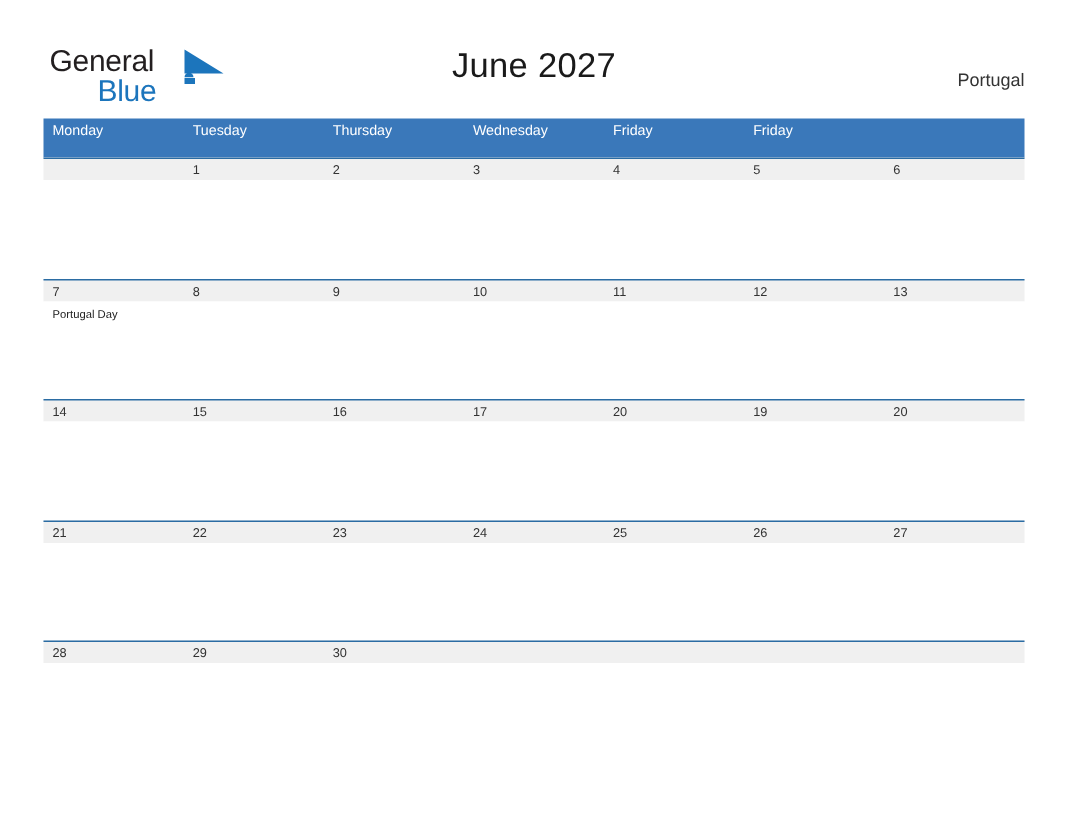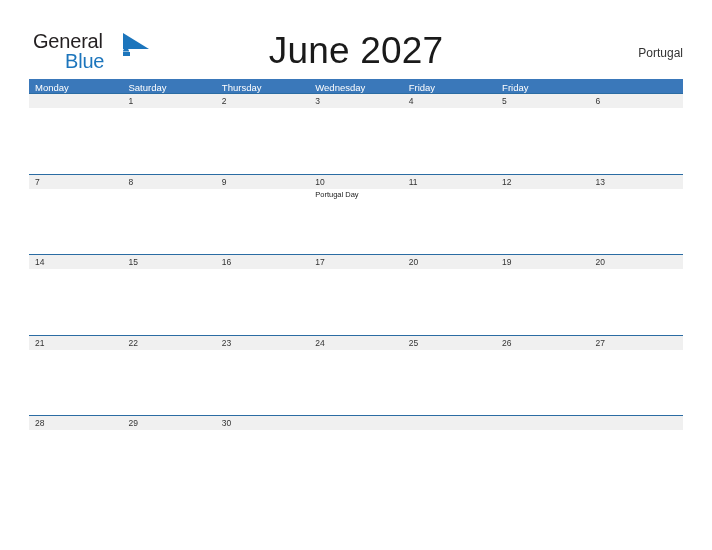--- a/index.html
+++ b/index.html
@@ -66,21 +66,21 @@
     height: 24px;
   }
   .logo-mark svg { display: block; }
 
   .cal-title {
     position: absolute;
     left: 0;
     top: 30px;
     width: 712px;
     text-align: center;
-    font-size: 37px;
+    font-size: 23px;
     color: #1a1a1a;
     font-family: "Liberation Sans", sans-serif;
     font-weight: normal;
     letter-spacing: 0.2px;
   }
 
   .country {
     position: absolute;
     right: 29px;
     top: 46px;
@@ -93,21 +93,21 @@
   .calendar {
     position: absolute;
     left: 29px;
     top: 79px;
     width: 654px;
   }
 
   .weekday-row {
     display: flex;
     width: 654px;
-    height: 14px;
+    height: 26px;
     background: #3a78ba;
   }
   .weekday-cell {
     width: 93.43px;
     height: 17px;
     padding-left: 6px;
     color: #ffffff;
     font-size: 9.5px;
     line-height: 17px;
     font-family: "Liberation Sans", sans-serif;
@@ -137,20 +137,21 @@
     line-height: 14px;
     color: #333333;
     font-family: "Liberation Sans", sans-serif;
   }
 
   .event-band {
     display: flex;
     width: 654px;
     height: 65px;
     background: #ffffff;
+    flex-direction: column;
   }
   .event-cell {
     width: 93.43px;
     padding: 1px 4px 0 6px;
     font-size: 7.5px;
     line-height: 10px;
     color: #222222;
     font-family: "Liberation Sans", sans-serif;
     word-wrap: break-word;
   }
@@ -180,21 +181,21 @@
     <div class="cal-title">June 2027</div>
 
     <div class="country">Portugal</div>
 
   </div>
 
   <div class="calendar">
 
     <div class="weekday-row">
       <div class="weekday-cell">Monday</div>
-      <div class="weekday-cell">Saturday</div>
+      <div class="weekday-cell">Tuesday</div>
       <div class="weekday-cell">Thursday</div>
       <div class="weekday-cell">Wednesday</div>
       <div class="weekday-cell">Friday</div>
       <div class="weekday-cell">Friday</div>
     </div>
 
     <div class="week-row">
       <div class="date-band">
         <div class="date-cell"></div>
         <div class="date-cell">1</div>

